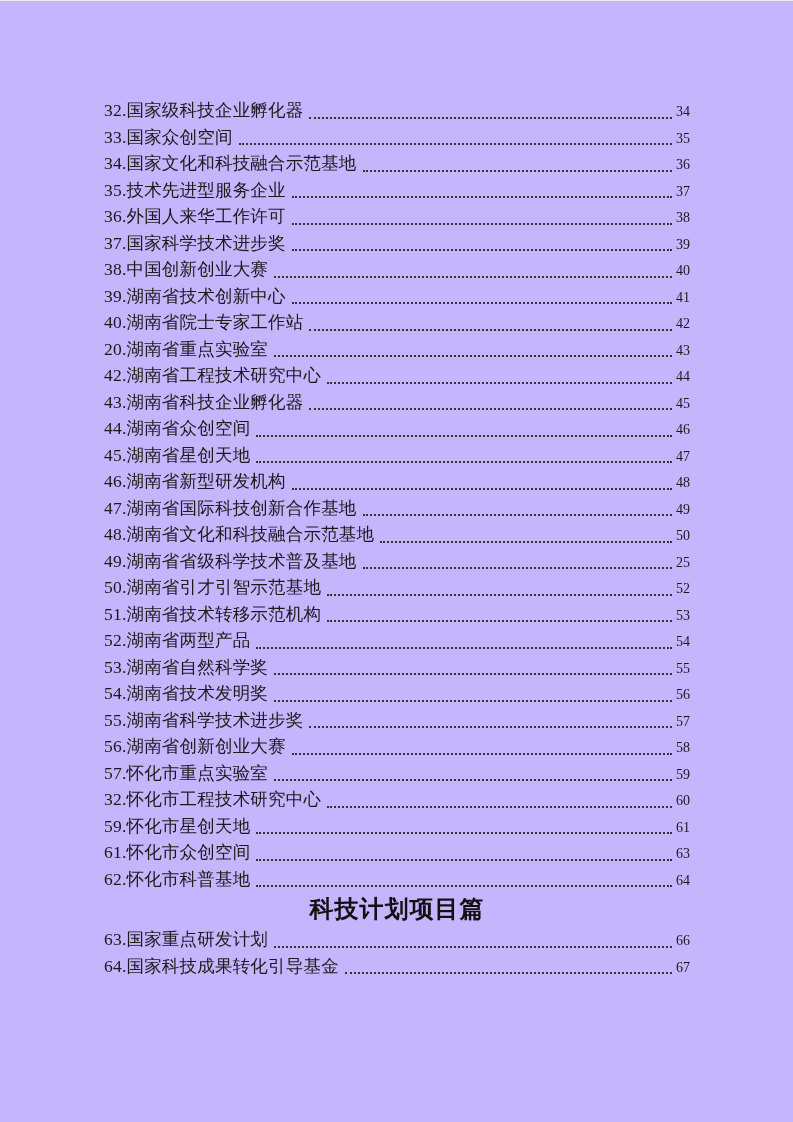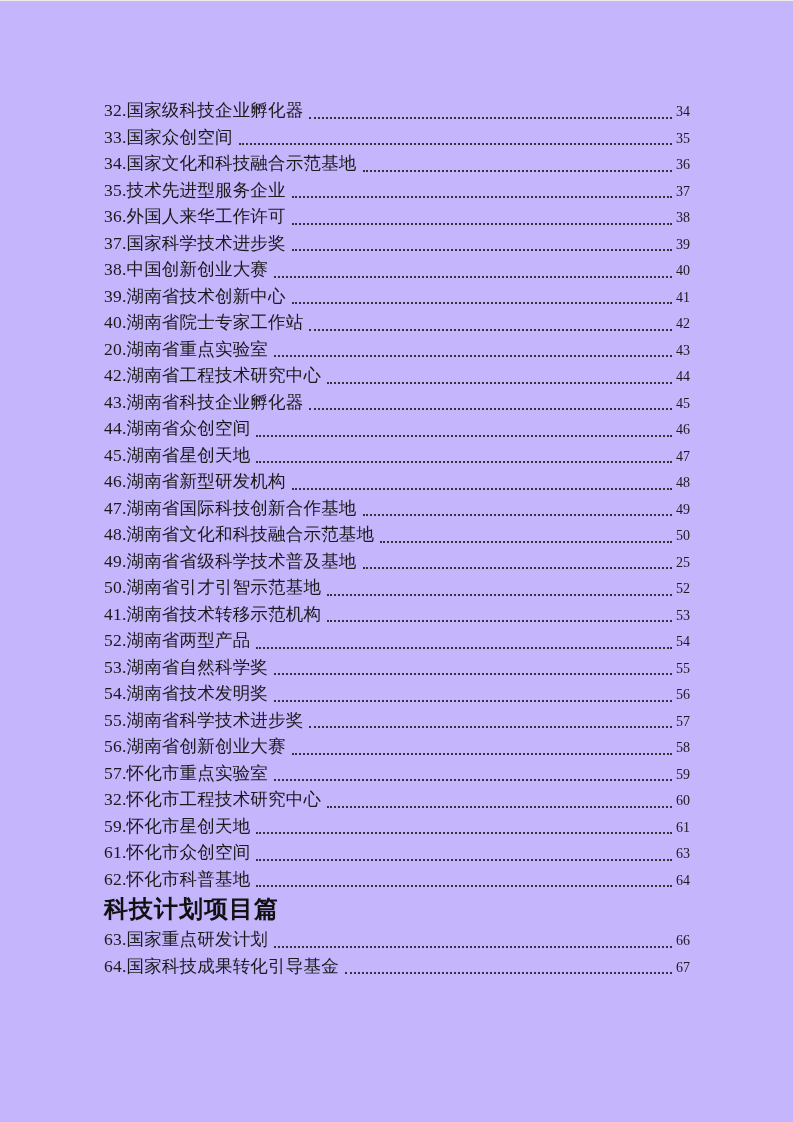--- a/index.html
+++ b/index.html
@@ -49,21 +49,21 @@
     bottom: 5px;
     border-bottom: 2.2px dotted #333333;
   }
   .toc-page {
     flex: 0 0 auto;
     font-size: 14px;
   }
   .toc-heading {
     height: 34px;
     line-height: 34px;
-    text-align: left;
+    text-align: center;
     font-family: "Liberation Sans", "DejaVu Sans", sans-serif;
     font-weight: bold;
     font-size: 24px;
     color: #111111;
     letter-spacing: 1px;
   }
 </style>
 </head>
 <body>
 
@@ -177,21 +177,21 @@
     <span class="toc-page">25</span>
   </div>
 
   <div class="toc-row">
     <span class="toc-label">50.湖南省引才引智示范基地</span>
     <span class="toc-dots"></span>
     <span class="toc-page">52</span>
   </div>
 
   <div class="toc-row">
-    <span class="toc-label">41.湖南省技术转移示范机构</span>
+    <span class="toc-label">51.湖南省技术转移示范机构</span>
     <span class="toc-dots"></span>
     <span class="toc-page">53</span>
   </div>
 
   <div class="toc-row">
     <span class="toc-label">52.湖南省两型产品</span>
     <span class="toc-dots"></span>
     <span class="toc-page">54</span>
   </div>
 

